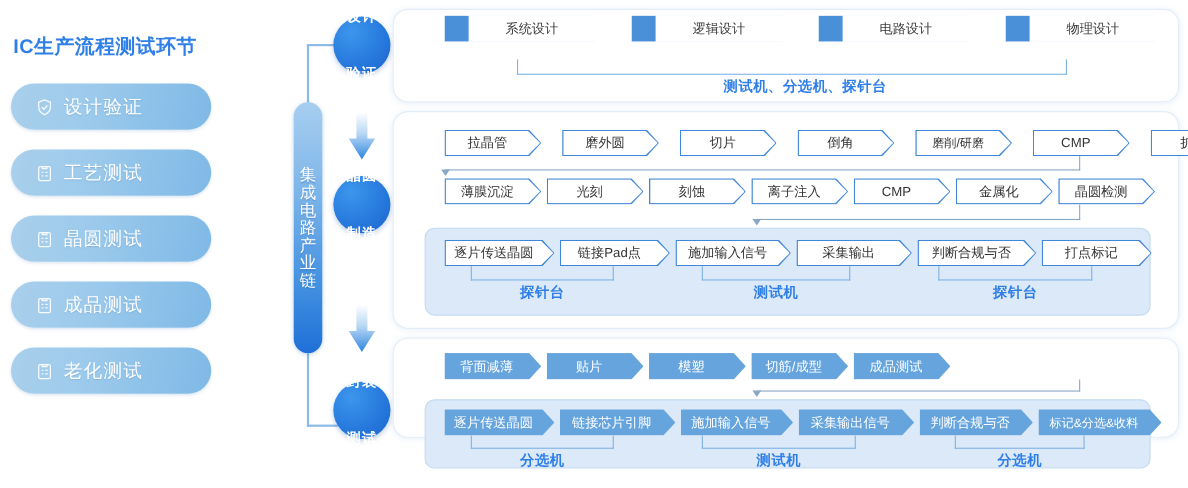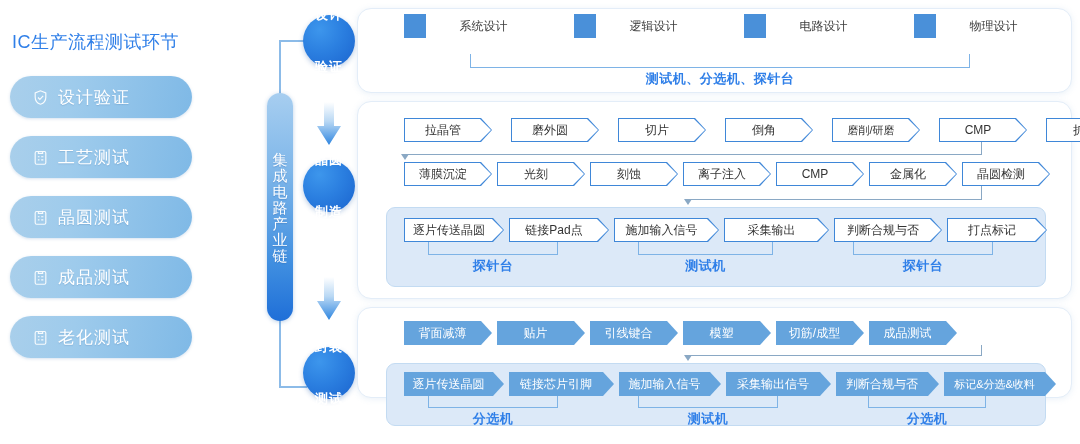--- a/index.html
+++ b/index.html
@@ -8,21 +8,21 @@
     background: #ffffff;
     font-family: "Liberation Sans", "DejaVu Sans", sans-serif;
     overflow: hidden;
   }
   #root { position: relative; width: 1080px; height: 444px; }
 
   
   #sidebar { position: absolute; left: 0; top: 0; width: 255px; height: 444px; }
   #side-title {
     position: absolute; left: 12px; top: 30px;
-    font-size: 18px; font-weight: normal; color: #2f7fe8;
+    font-size: 18px; font-weight: bold; color: #2f7fe8;
     letter-spacing: .5px; white-space: nowrap;
   }
   .pill {
     position: absolute; left: 10px; width: 182px; height: 42px;
     border-radius: 21px;
     background: linear-gradient(100deg, #a9cfeb 0%, #9ecbec 35%, #7fb9e6 100%);
     display: flex; align-items: center; gap: 9px; padding-left: 22px;
     box-shadow: 0 1px 3px rgba(90,140,190,.25);
   }
   .pill .pill-label {
@@ -280,21 +280,21 @@
         <span class="sq"></span>
         <span class="txt">物理设计</span>
       </div>
     </div>
 
     <div class="bracket" style="left:112px; top:45px; width:500px; height:14px">
       <div class="bk-line" style="left:0; top:0; width:1px; height:14px"></div>
       <div class="bk-line" style="left:0; top:13px; width:500px; height:1px"></div>
       <div class="bk-line" style="left:499px; top:0; width:1px; height:14px"></div>
     </div>
-    <div class="grp-label" style="left:112px; top:61px; width:500px">测试机、分选机、探针台</div>
+    <div class="grp-label" style="left:124px; top:61px; width:500px">测试机、分选机、探针台</div>
   </div>
 
   <div class="panel" id="panel-wafer">
 
     <div class="chev-row" style="left:46px; top:16px; gap:19px">
       <div class="chev-b-wrap" style="width:88px">
           <div class="chev chev-b">拉晶管</div>
         </div>
       <div class="chev-b-wrap" style="width:88px">
           <div class="chev chev-b">磨外圆</div>
@@ -396,23 +396,20 @@
   <div class="panel" id="panel-pack">
 
     <div class="chev-row" style="left:46px; top:13px; gap:5px">
       <div class="chev chev-c" style="width:88px">
           <span>背面减薄</span>
         </div>
       <div class="chev chev-c" style="width:88px">
           <span>贴片</span>
         </div>
       <div class="chev chev-c" style="width:88px">
-          <span>引线键合</span>
-        </div>
-      <div class="chev chev-c" style="width:88px">
           <span>模塑</span>
         </div>
       <div class="chev chev-c" style="width:88px">
           <span>切筋/成型</span>
         </div>
       <div class="chev chev-c" style="width:88px">
           <span>成品测试</span>
         </div>
     </div>
 

